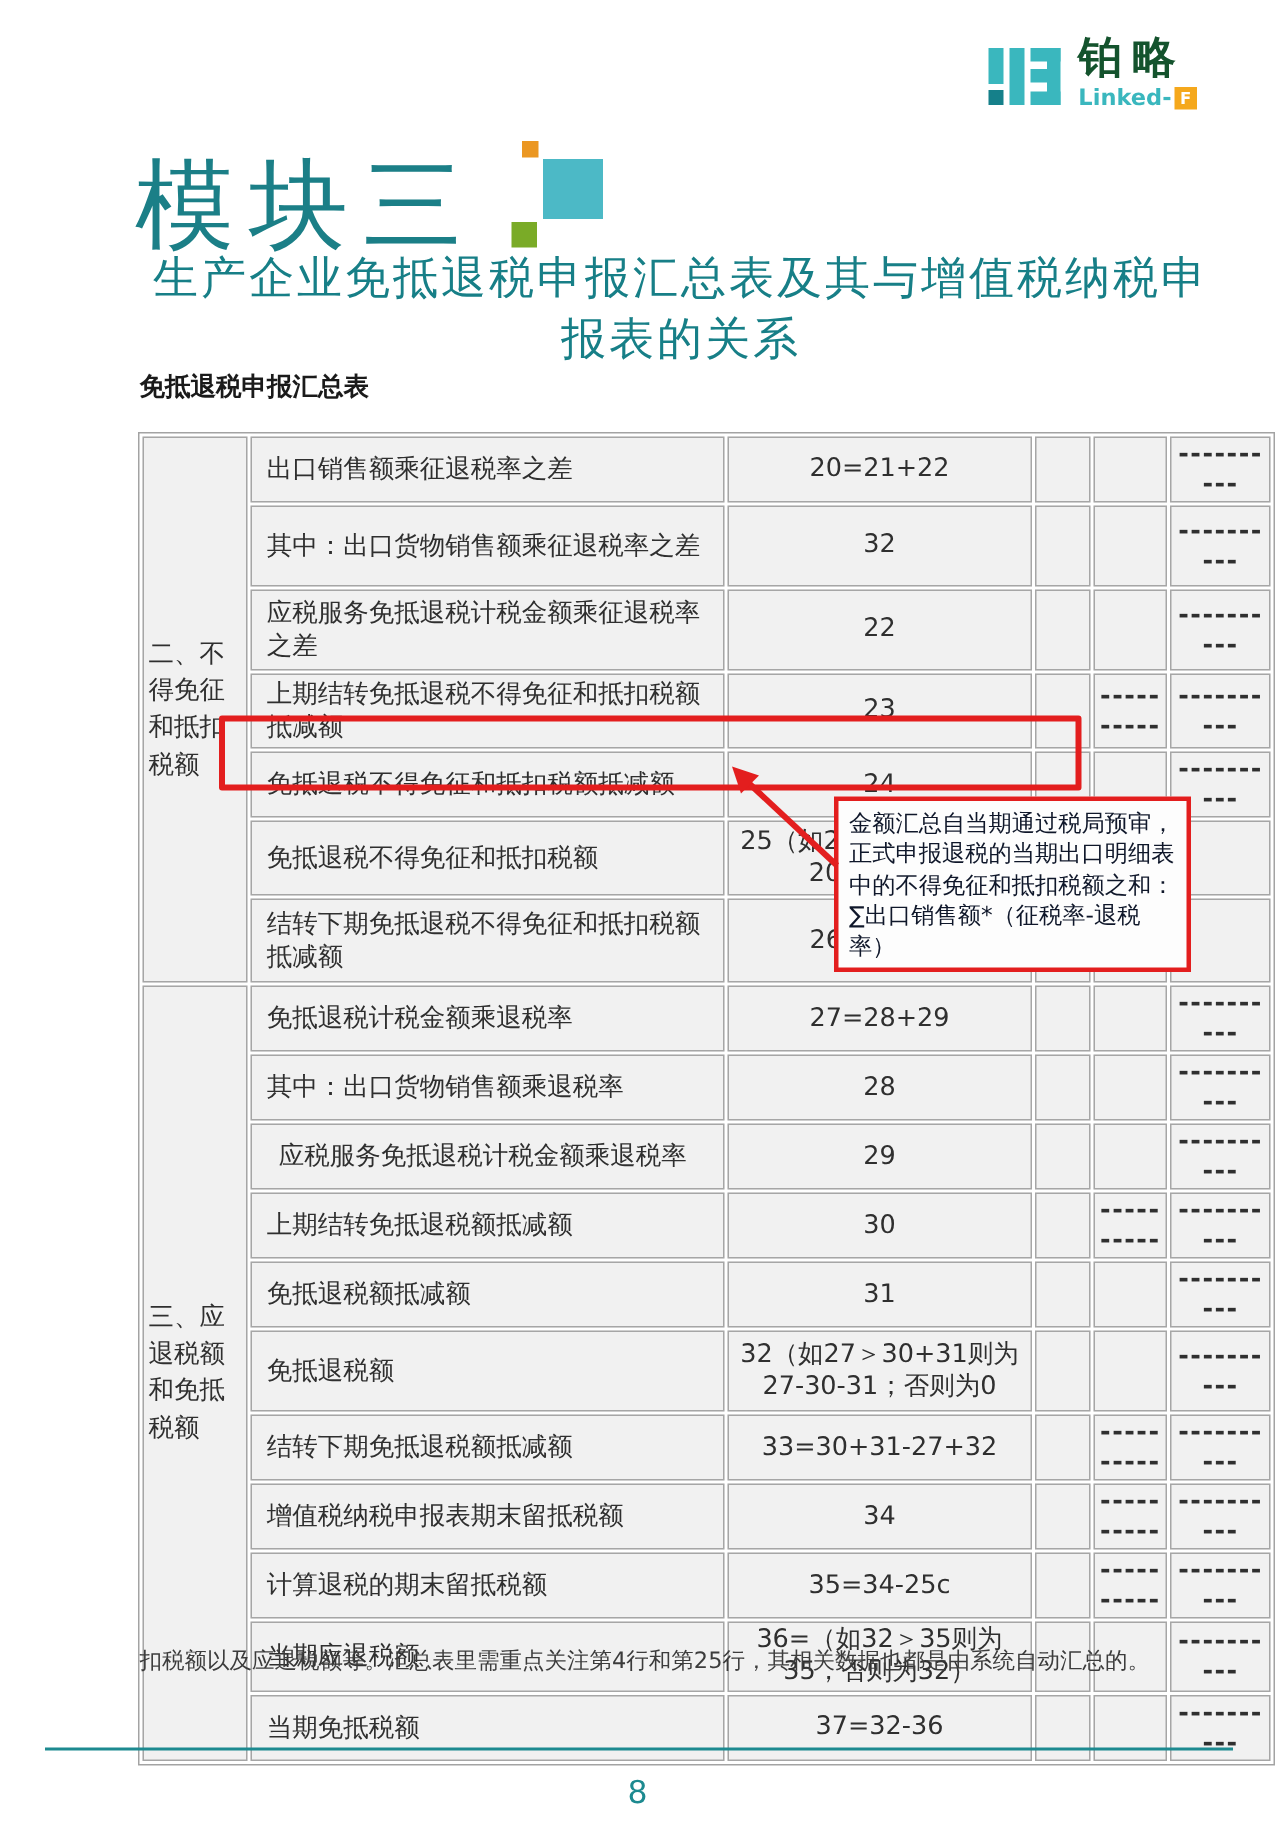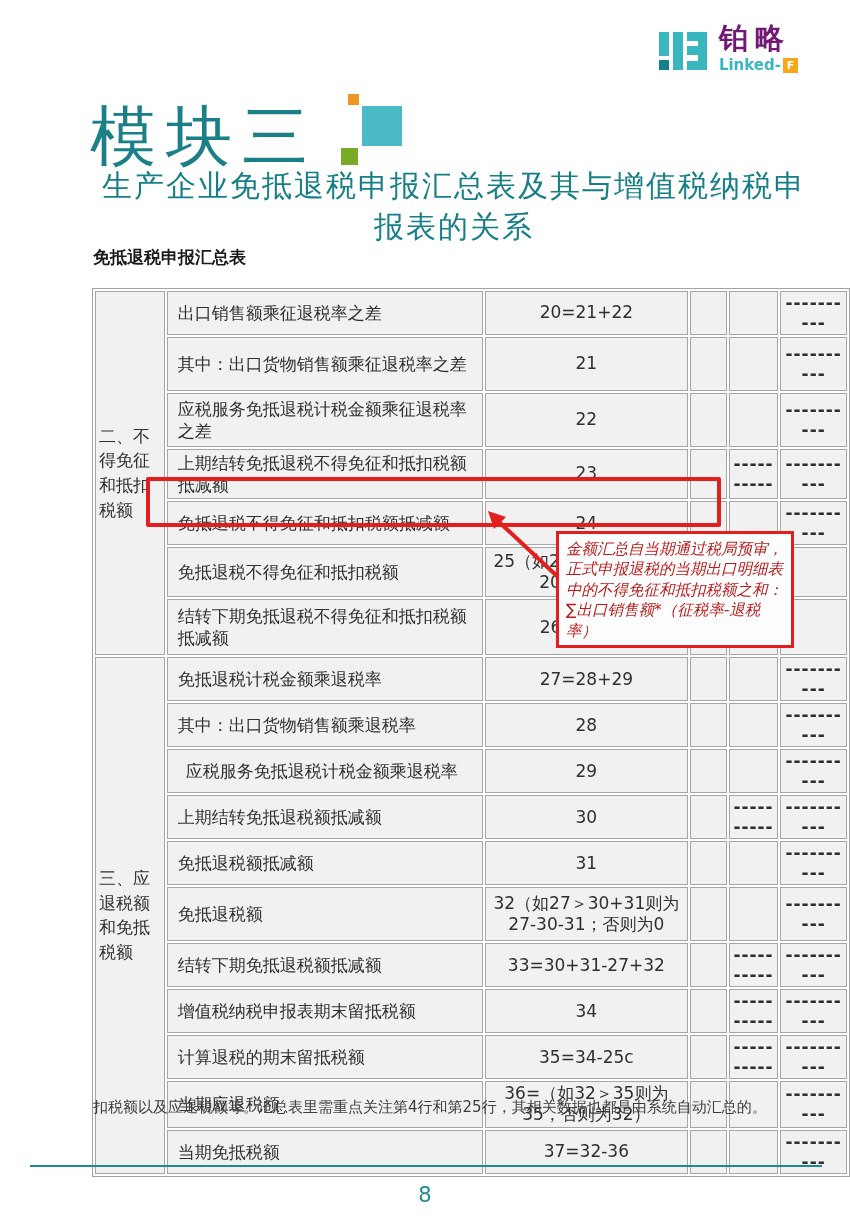--- a/index.html
+++ b/index.html
@@ -3,21 +3,21 @@
 <meta charset="utf-8">
 <style>
   html,body{margin:0;padding:0;background:#ffffff;}
   .page{position:relative;width:850px;height:1228px;background:#ffffff;overflow:hidden;
         font-family:"DejaVu Sans","Liberation Sans",sans-serif;color:#2f2f2f;}
 
   
   .logo{position:absolute;top:24px;right:52px;display:flex;align-items:flex-start;gap:10px;}
   .logo-mark{width:52px;height:52px;}
   .logo-text{display:flex;flex-direction:column;line-height:1;}
-  .logo-cn{font-size:29px;font-weight:bold;color:#701a75;letter-spacing:7px;}
+  .logo-cn{font-size:29px;font-weight:bold;color:#14532d;letter-spacing:7px;}
   .logo-en{margin-top:5px;font-size:15px;font-weight:bold;color:#3ab7be;display:flex;align-items:center;}
   .logo-badge{display:inline-block;width:15px;height:15px;margin-left:2px;background:#f5a81c;color:#fff;
               font-size:11px;line-height:15px;text-align:center;font-weight:bold;}
 
   
   .module-title{position:absolute;left:90px;top:92px;font-family:"DejaVu Serif","Liberation Serif",serif;
                 font-size:66px;color:#1b7f87;letter-spacing:10px;}
   .sq{position:absolute;}
   .sq-orange{left:348px;top:94px;width:11px;height:11px;background:#eb9722;}
   .sq-teal{left:362px;top:106px;width:40px;height:40px;background:#4cb9c6;}
@@ -37,21 +37,21 @@
   td.formula-cell{width:194px;text-align:center;padding:1px 4px;line-height:1.25;font-size:17.5px;}
   td.c4-cell{width:33px;}
   td.c5-cell{width:46px;text-align:center;font-size:12px;letter-spacing:1px;font-weight:bold;color:#1d1d1d;}
   td.c6-cell{width:63px;text-align:center;font-size:12px;letter-spacing:1px;font-weight:bold;color:#1d1d1d;}
 
   
   .highlight-rect{position:absolute;left:146px;top:477px;width:567px;height:42px;
                   border:4px solid #e31e1e;border-radius:2px;z-index:5;background:transparent;}
   .callout{position:absolute;left:556px;top:531px;width:238px;height:117px;background:#fdfdfd;
            border:3px solid #e31e1e;z-index:6;padding:5px 7px;box-sizing:border-box;
-           font-size:15.5px;line-height:1.32;color:#b91c1c;font-style:italic;}
+           font-size:15.5px;line-height:1.32;color:#0f172a;}
   .arrow-svg{position:absolute;left:478px;top:503px;width:90px;height:85px;z-index:6;}
 
   
   .bottom-note{position:absolute;left:93px;top:1097px;width:722px;font-size:15px;line-height:1.45;color:#3c3c3c;}
   .footer-line{position:absolute;left:30px;top:1165px;width:792px;height:2px;background:#1d8a90;}
   .page-number{position:absolute;left:0;top:1183px;width:850px;text-align:center;
                font-size:21px;color:#1d8a90;}
 </style>
 </head>
 <body>
@@ -89,21 +89,21 @@
         <tr style="height: 44px;">
           <td class="group-cell" rowspan="7">二、不得免征和抵扣税额</td>
           <td class="item-cell">出口销售额乘征退税率之差</td>
           <td class="formula-cell">20=21+22</td>
           <td class="c4-cell"></td>
           <td class="c5-cell"></td>
           <td class="c6-cell">----------</td>
         </tr>
         <tr style="height: 54px;">
           <td class="item-cell">其中：出口货物销售额乘征退税率之差</td>
-          <td class="formula-cell">21</td>
+          <td class="formula-cell">32</td>
           <td class="c4-cell"></td>
           <td class="c5-cell"></td>
           <td class="c6-cell">----------</td>
         </tr>
         <tr style="height: 54px;">
           <td class="item-cell">应税服务免抵退税计税金额乘征退税率之差</td>
           <td class="formula-cell">22</td>
           <td class="c4-cell"></td>
           <td class="c5-cell"></td>
           <td class="c6-cell">----------</td>

